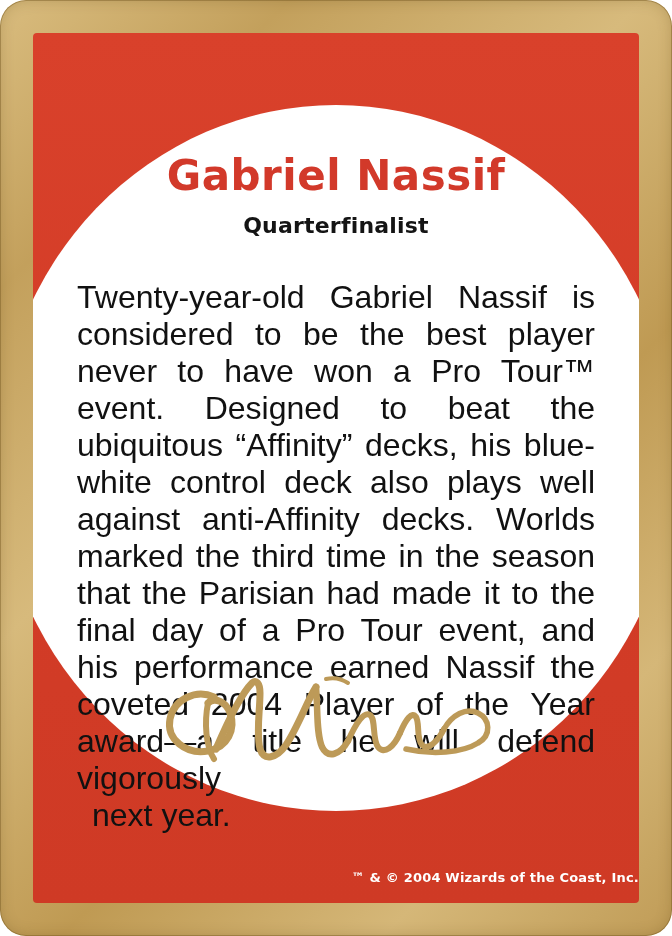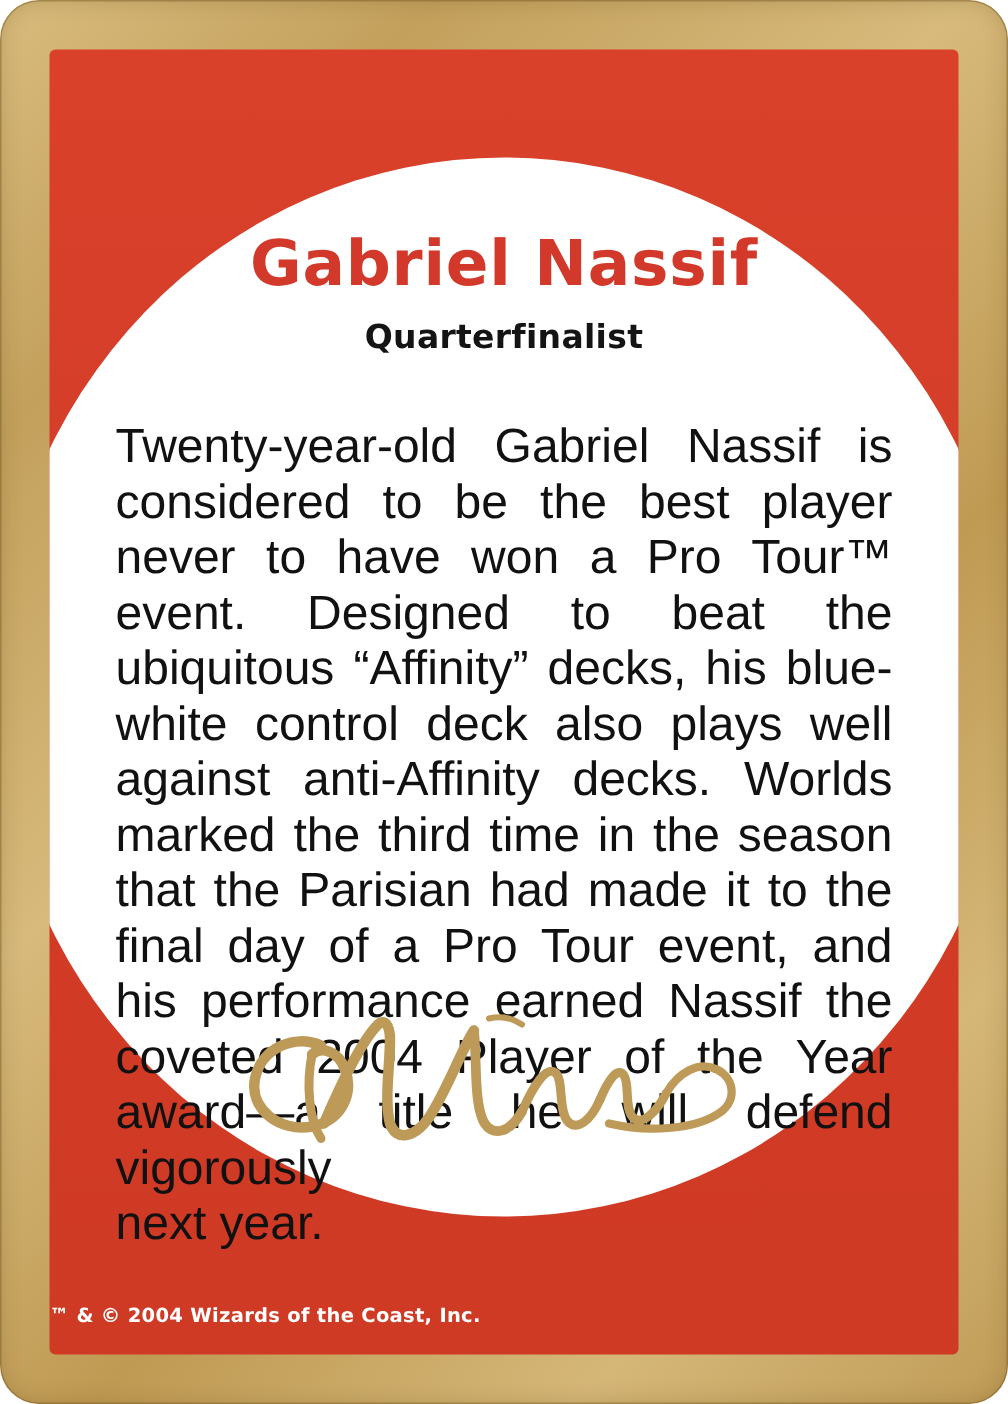--- a/index.html
+++ b/index.html
@@ -103,41 +103,42 @@
     font-family: Liberation Sans, sans-serif;
     font-size: 32px;
     line-height: 37px;
     text-align: justify;
     text-justify: inter-word;
     hyphens: none;
   }
   .bio .last-line {
     display: block;
     text-align: left;
+    margin-left: 15px;
   }
 
   .signature {
     position: absolute;
     top: 630px;
     left: 0;
     right: 0;
     height: 140px;
     pointer-events: none;
   }
   .signature svg {
     display: block;
     margin: 0 auto;
   }
 
   .copyright {
     position: absolute;
     left: 0;
     right: 0;
     bottom: 18px;
-    text-align: left;
+    text-align: right;
     color: #ffffff;
     font-family: "DejaVu Sans", sans-serif;
     font-weight: bold;
     font-size: 13px;
     letter-spacing: 0.2px;
   }
 </style>
 </head>
 <body>
 

